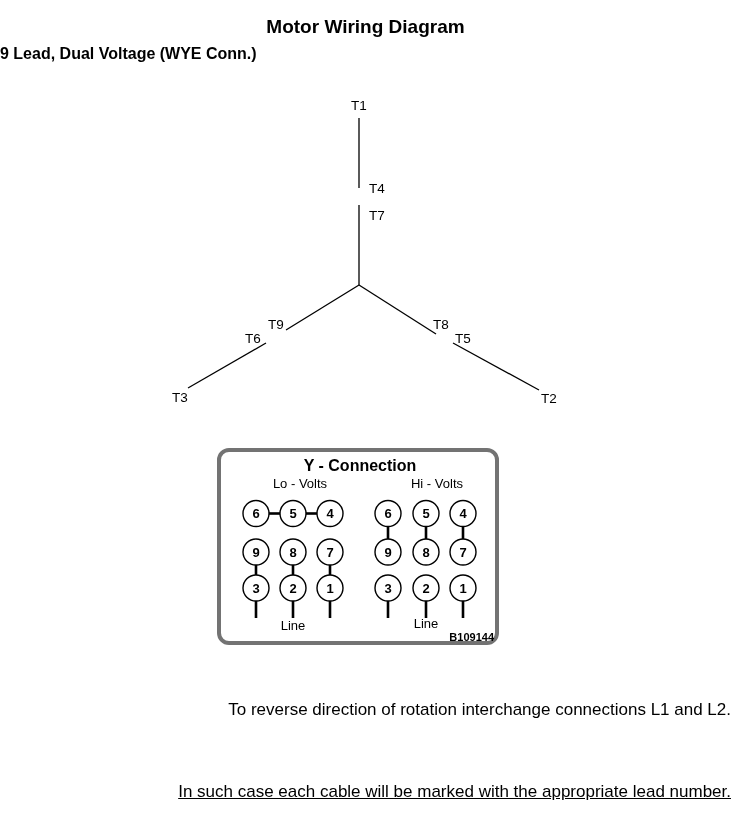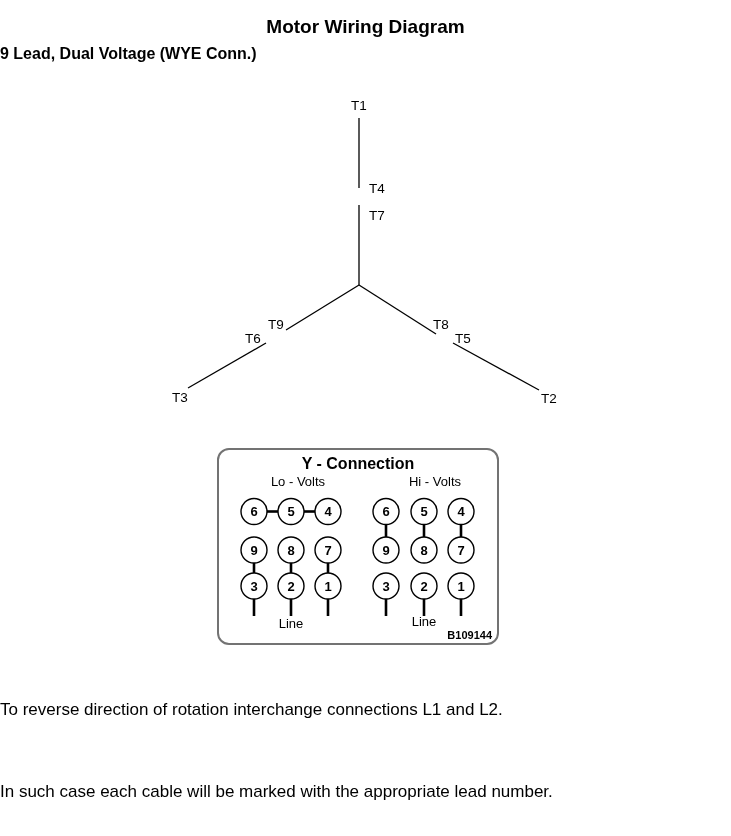--- a/index.html
+++ b/index.html
@@ -34,21 +34,21 @@
   .wye-svg text {
     font-family: "Liberation Sans", sans-serif;
     font-size: 13.5px;
     fill: #000000;
   }
   .conn-box {
     position: absolute;
     left: 217px; top: 448px;
     width: 282px; height: 197px;
     box-sizing: border-box;
-    border: 2px solid #737373;
+    border: 4px solid #737373;
     border-radius: 12px;
     background: #ffffff;
   }
   .conn-svg { display: block; }
   .conn-svg .box-title {
     font-family: "Liberation Sans", sans-serif;
     font-size: 16px; font-weight: bold;
     fill: #000000; text-anchor: middle;
   }
   .conn-svg .col-header {
@@ -67,26 +67,26 @@
     font-size: 13px; fill: #000000; text-anchor: middle;
   }
   .conn-svg .fig-number {
     font-family: "Liberation Sans", sans-serif;
     font-size: 11px; font-weight: bold;
     fill: #000000; text-anchor: end;
   }
   .note {
     position: absolute;
     left: 0; width: 731px;
-    text-align: left;
+    text-align: right;
     font-size: 17px;
   }
   .note-1 { top: 700px; }
   .note-2 { top: 757px; }
-  .note-3 { top: 782px; }
+  .note-3 { top: 782px; text-decoration: underline; }
 </style>
 </head>
 <body>
 
 <div class="page">
 
   <div class="title">Motor Wiring Diagram</div>
   <div class="subtitle">9 Lead, Dual Voltage (WYE Conn.)</div>
 
   <svg class="wye-svg" width="430" height="330" viewBox="0 0 430 330">

